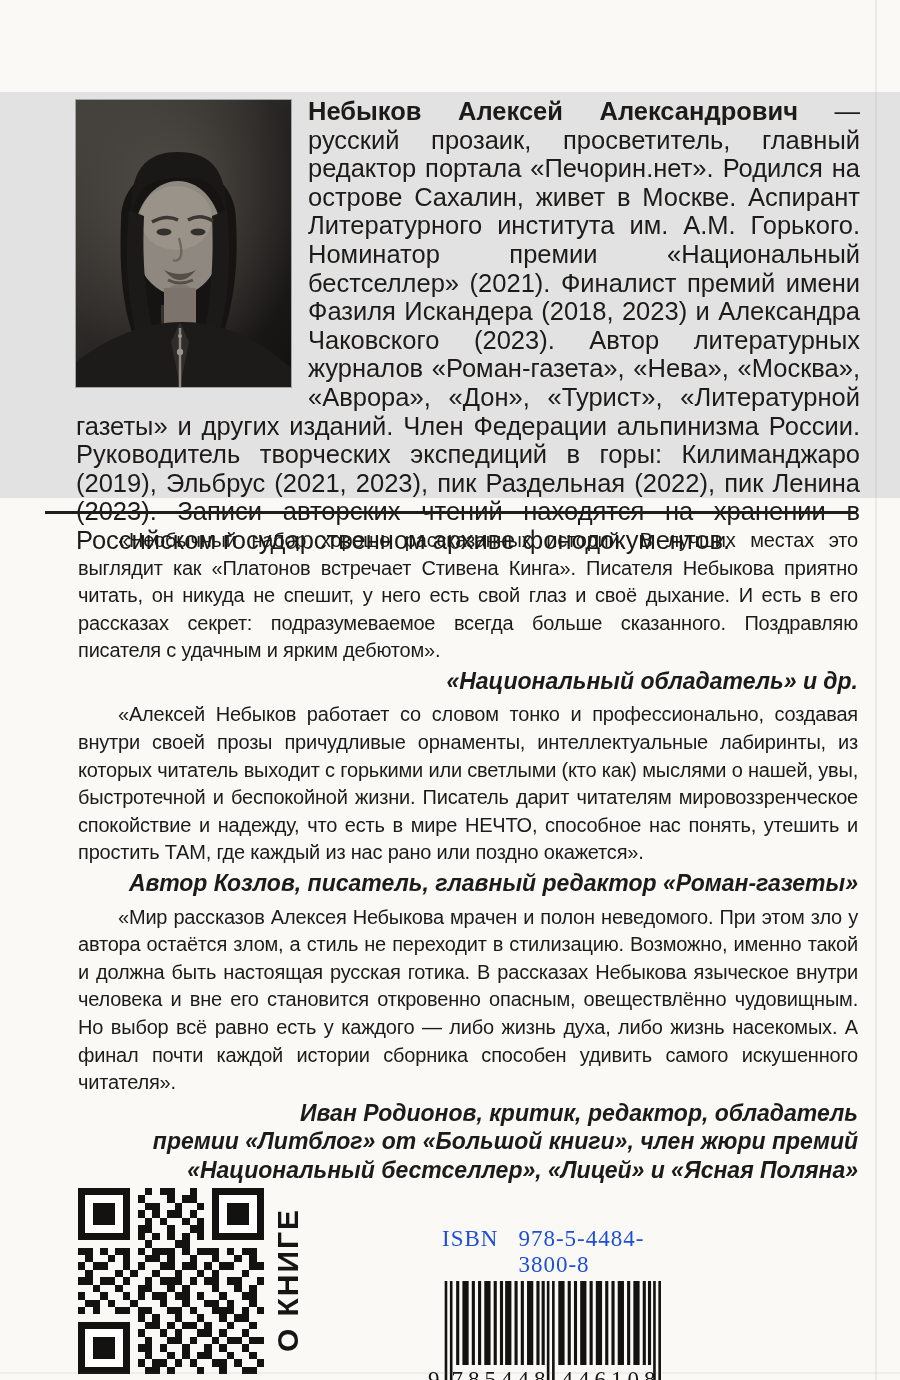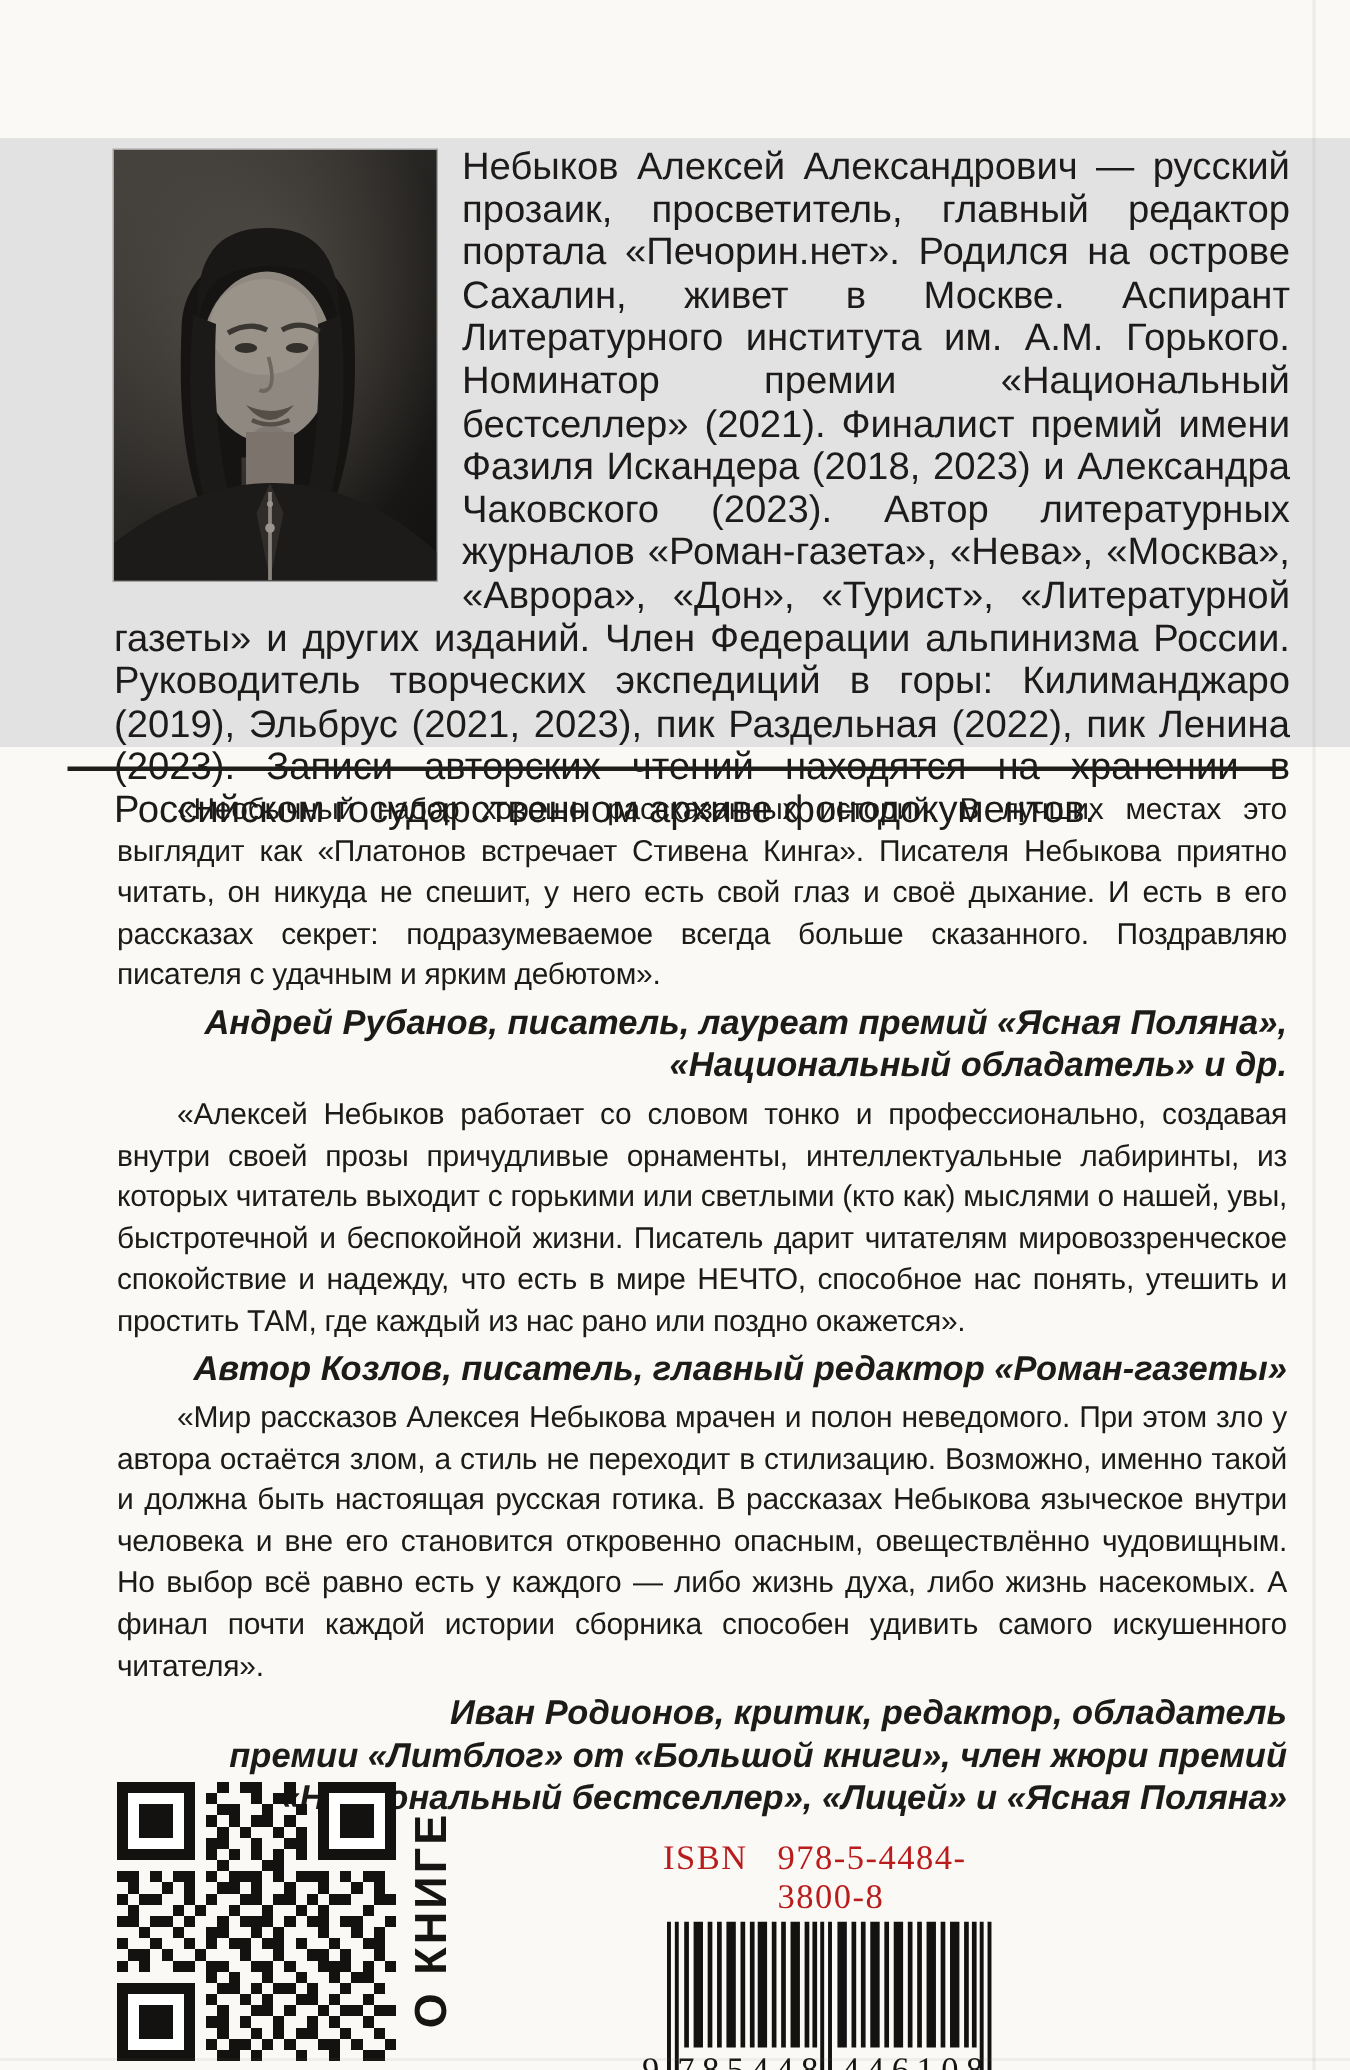--- a/index.html
+++ b/index.html
@@ -13,21 +13,21 @@
   .scan-edge-b{position:absolute;left:0;right:0;bottom:6px;height:2px;background:rgba(120,115,110,.08);}
 
   
   .band{position:absolute;left:0;right:0;top:92px;height:406px;background:#e3e2e2;}
   .bio{position:absolute;left:76px;right:40px;top:5px;
        font-size:25.5px;line-height:28.6px;text-align:justify;hyphens:auto;}
   .bio p{margin:0;}
   .photo{float:left;width:215px;height:287px;margin:3px 17px 4px 0;
          outline:1px solid rgba(0,0,0,.28);background:#232120;}
   .photo svg{display:block;width:100%;height:100%;}
-  .bio strong{font-weight:normal;margin-top:12px;}
+  .bio strong{font-weight:bold;margin-top:12px;}
 
   
   .divider{position:absolute;top:511px;left:45px;width:812px;height:3px;background:#1f1e1d;}
 
   
   .quotes{position:absolute;top:527px;left:78px;right:42px;}
   .qtext{font-size:20px;line-height:27.6px;text-align:justify;text-indent:40px;
          margin:0;letter-spacing:-0.2px;hyphens:auto;}
   .attr{font-size:23px;line-height:28.5px;font-weight:bold;font-style:italic;text-align:right;}
   .quote + .quote{margin-top:6px;}
@@ -36,21 +36,21 @@
   
   .qr{position:absolute;left:78px;top:1188px;width:186px;height:186px;}
   .qr svg{display:block;width:100%;height:100%;}
   .vlabel{position:absolute;left:262px;top:1186px;width:52px;height:188px;
           display:flex;align-items:center;justify-content:center;}
   .vlabel span{transform:rotate(-90deg);white-space:nowrap;font-weight:bold;
                font-size:30px;letter-spacing:2px;color:#161514;}
 
   .isbn{position:absolute;left:428px;top:1226px;width:246px;}
   .isbn-line{font-family:"Liberation Serif","DejaVu Serif",serif;font-size:23px;
-             letter-spacing:1px;display:flex;gap:20px;padding-left:14px;color:#b91c1c;}
+             letter-spacing:1px;display:flex;gap:20px;padding-left:14px;color:#1d4ed8;}
   .barcode{position:relative;margin-top:3px;height:110px;}
   .barcode svg{position:absolute;inset:0;width:100%;height:100%;}
   .bdigits{position:absolute;left:0;right:8px;bottom:-2px;height:26px;display:flex;
            align-items:flex-end;font-family:"Liberation Serif","DejaVu Serif",serif;
            font-size:23px;color:#151413;}
   .bdigits .lead{width:18px;}
   .bdigits .grp{flex:1;text-align:center;letter-spacing:5px;}
 
   .logo{position:absolute;left:688px;top:1244px;width:96px;text-align:center;}
   .logo svg{display:block;width:94px;height:62px;margin:0 auto;}
@@ -105,21 +105,20 @@
       <p><strong>Небыков Алексей Александрович</strong><span> — русский прозаик, просветитель, главный редактор портала «Печорин.нет». Родился на острове Сахалин, живет в Москве. Аспирант Литературного института им. А.М. Горького. Номинатор премии «Национальный бестселлер» (2021). Финалист премий имени Фазиля Искандера (2018, 2023) и Александра Чаковского (2023). Автор литературных журналов «Роман-газета», «Нева», «Москва», «Аврора», «Дон», «Турист», «Литературной газеты» и других изданий. Член Федерации альпинизма России. Руководитель творческих экспедиций в горы: Килиманджаро (2019), Эльбрус (2021, 2023), пик Раздельная (2022), пик Ленина (2023). Записи авторских чтений находятся на хранении в Российском государственном архиве фонодокументов.</span></p>
     </div>
   </section>
 
   <div class="divider"></div>
 
   <section class="quotes">
     <article class="quote">
       <p class="qtext">«Необычный набор хорошо рассказанных историй. В лучших местах это выглядит как «Платонов встречает Стивена Кинга». Писателя Небыкова приятно читать, он никуда не спешит, у него есть свой глаз и своё дыхание. И есть в его рассказах секрет: подразумеваемое всегда больше сказанного. Поздравляю писателя с удачным и ярким дебютом».</p>
       <div class="attr-block">
-        <div class="attr">Андрей Рубанов, писатель, лауреат премий «Ясная Поляна»,</div>
         <div class="attr">«Национальный обладатель» и др.</div>
       </div>
     </article>
     <article class="quote">
       <p class="qtext">«Алексей Небыков работает со словом тонко и профессионально, создавая внутри своей прозы причудливые орнаменты, интеллектуальные лабиринты, из которых читатель выходит с горькими или светлыми (кто как) мыслями о нашей, увы, быстротечной и беспокойной жизни. Писатель дарит читателям мировоззренческое спокойствие и надежду, что есть в мире НЕЧТО, способное нас понять, утешить и простить ТАМ, где каждый из нас рано или поздно окажется».</p>
       <div class="attr-block">
         <div class="attr">Автор Козлов, писатель, главный редактор «Роман-газеты»</div>
       </div>
     </article>
     <article class="quote">

